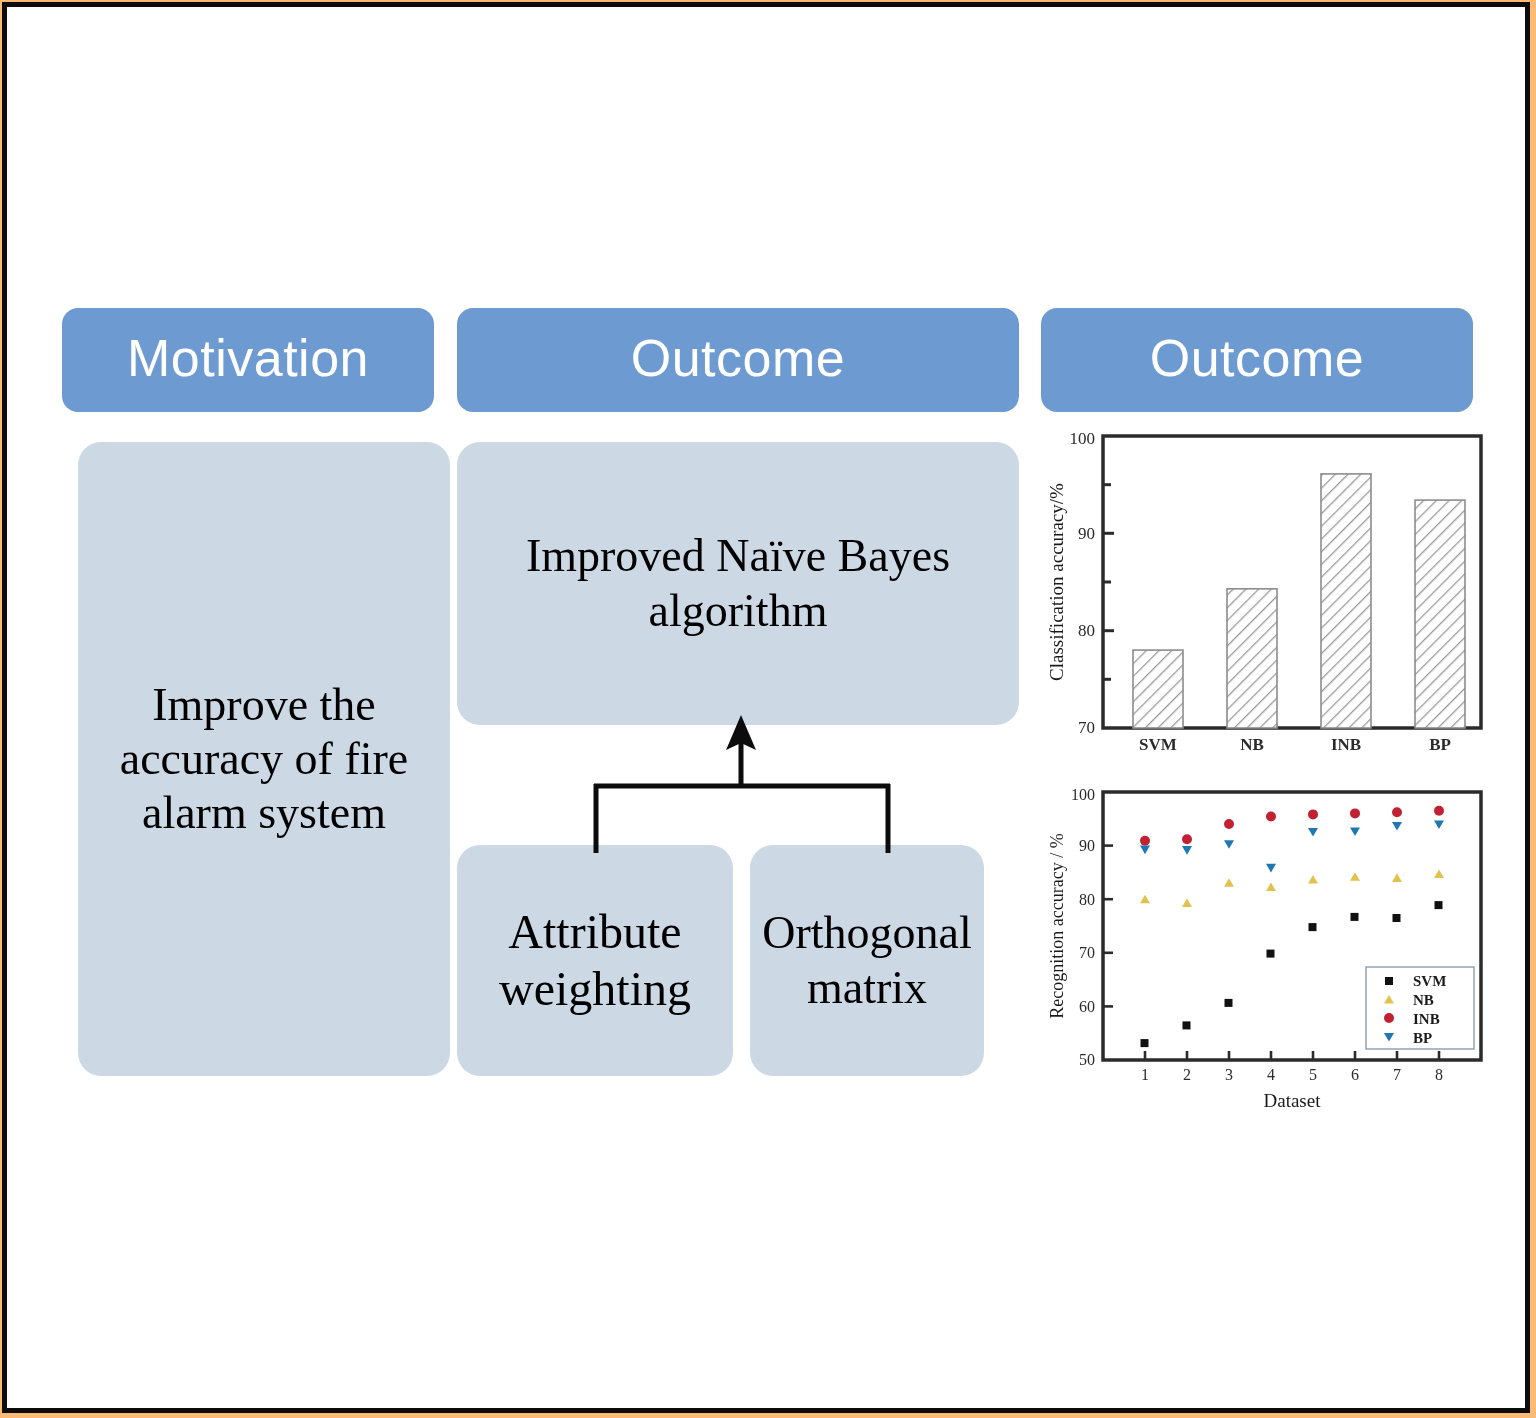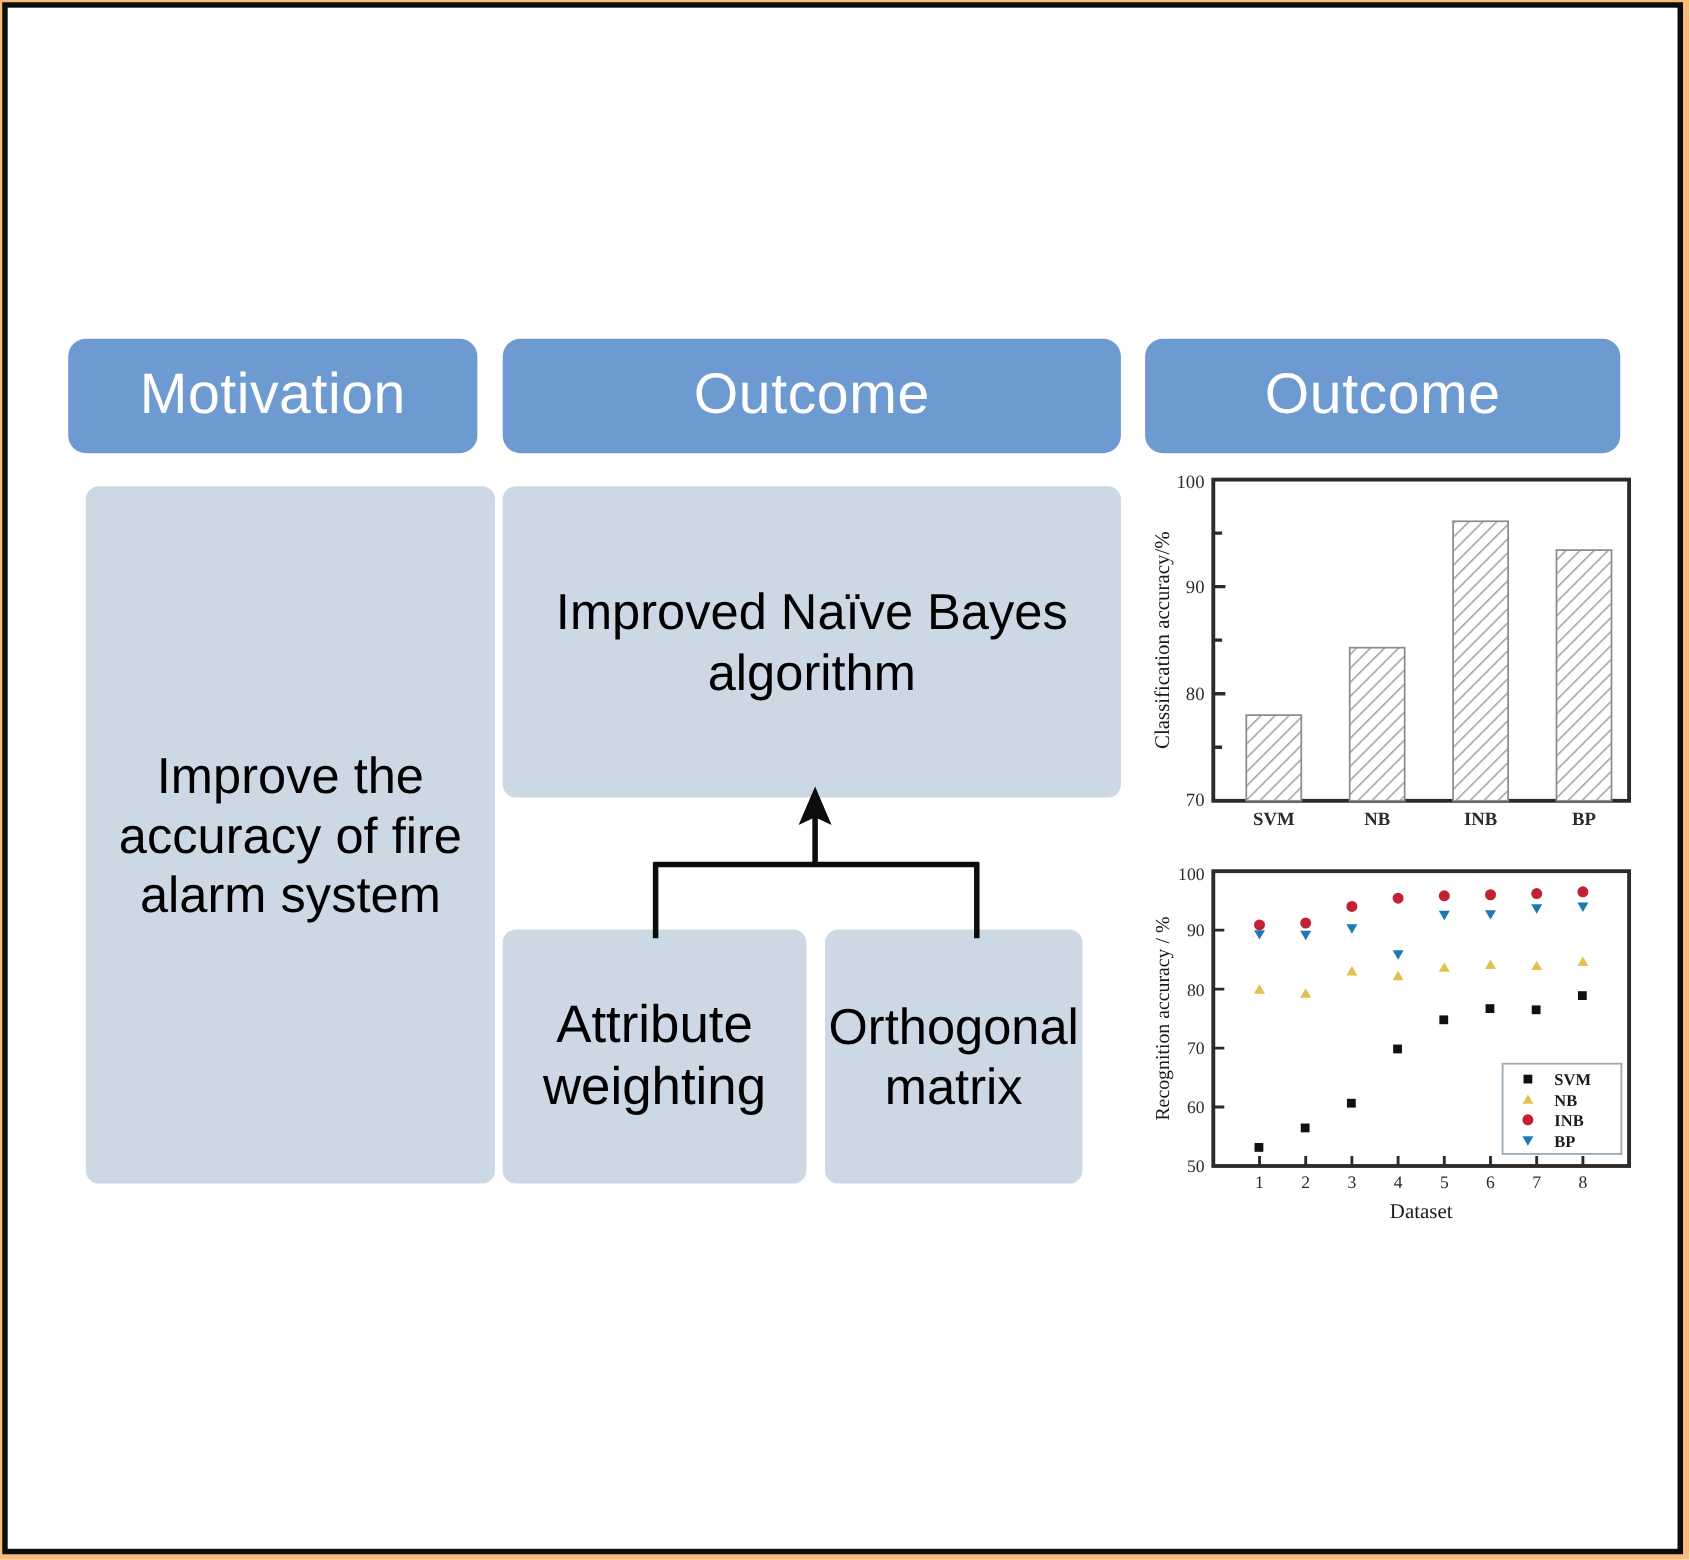--- a/index.html
+++ b/index.html
@@ -41,27 +41,28 @@
     font-weight: 400;
     letter-spacing: 0.5px;
     line-height: 1;
     padding-bottom: 5px;
   }
 
   
   .panel {
     position: absolute;
     background: #ccd9e5;
-    border-radius: 12px;
+    border-radius: 23px;
     display: flex;
     align-items: center;
     justify-content: center;
     text-align: center;
     color: #000000;
     line-height: 1.18;
+    font-family: Liberation Serif, serif;
   }
 
   #motivation-header { left: 62px;  top: 308px; width: 372px; height: 104px; }
   #method-header     { left: 457px; top: 308px; width: 562px; height: 104px; }
   #outcome-header    { left: 1041px;top: 308px; width: 432px; height: 104px; }
 
   #motivation-body {
     left: 62px; top: 442px; width: 372px; height: 634px;
     font-size: 46px;
     margin-left: 16px;

